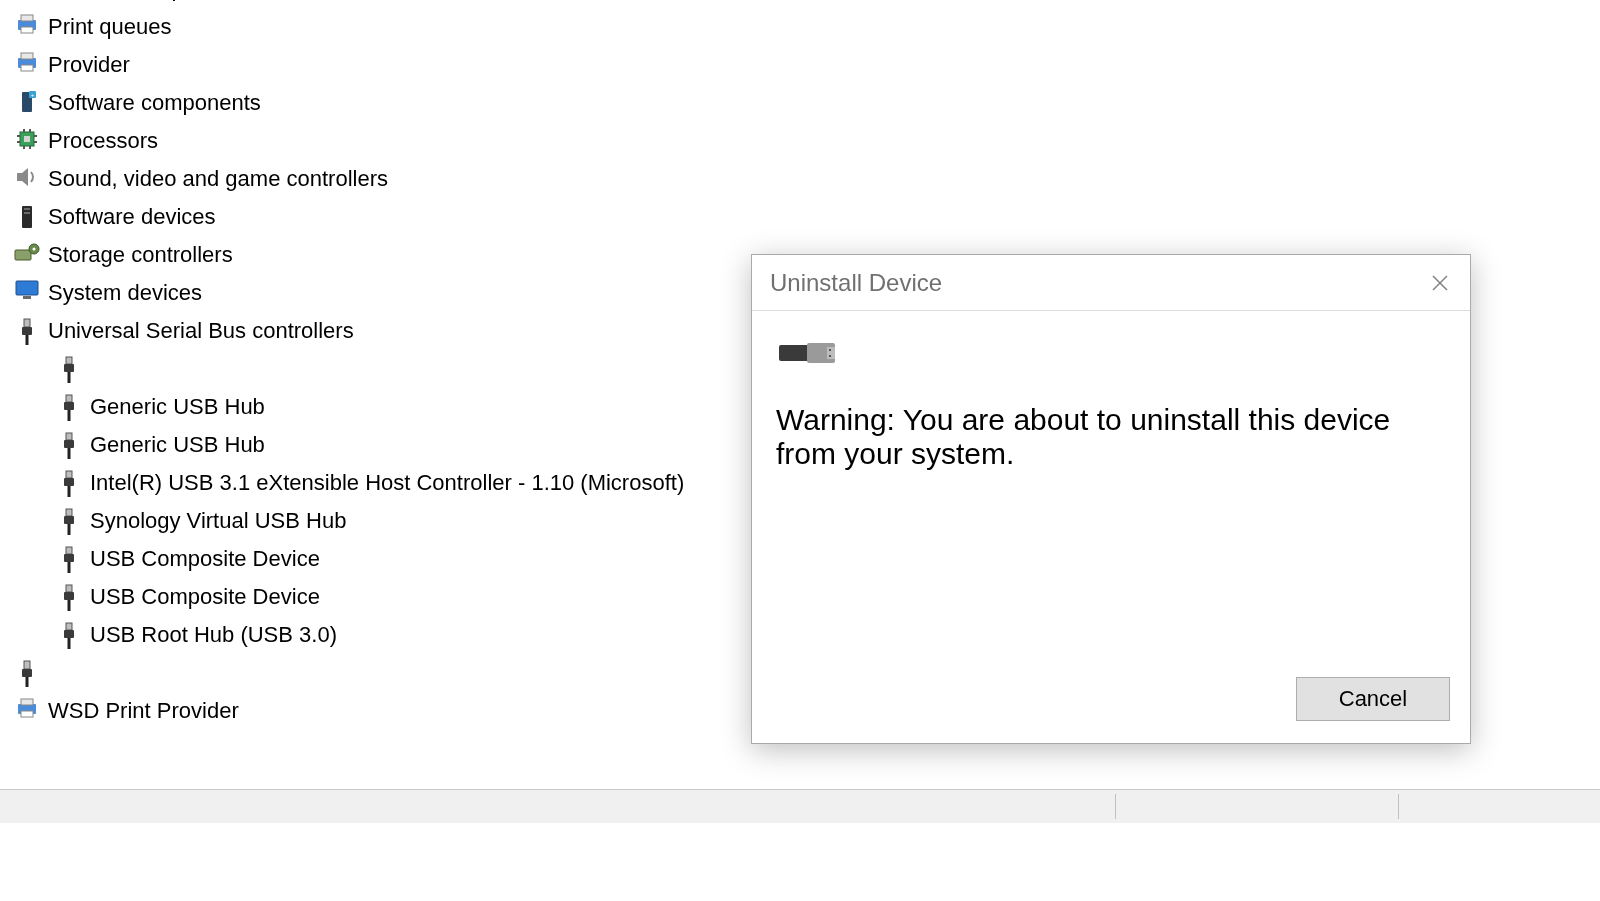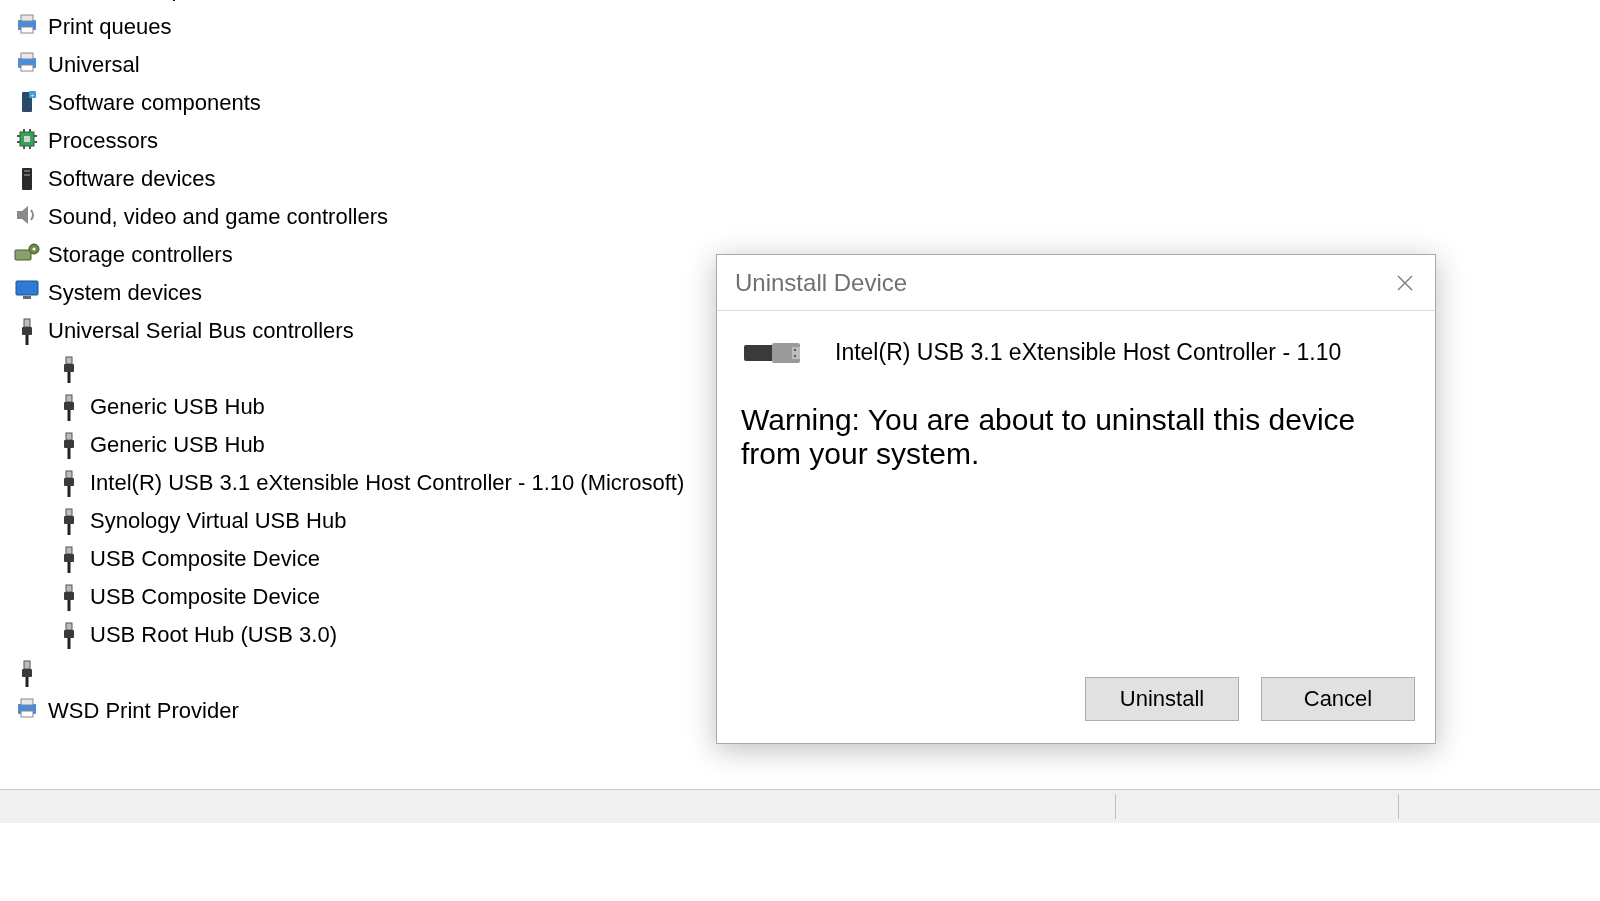--- a/index.html
+++ b/index.html
@@ -47,21 +47,21 @@
     .statusbar .sep {
       position: absolute;
       top: 4px; bottom: 4px;
       width: 1px;
       background: #c0c0c0;
     }
 
     
     .dialog {
       position: absolute;
-      left: 716px;
+      left: 751px;
       top: 254px;
       width: 720px;
       height: 490px;
       background: #fff;
       border: 1px solid #aaa;
       box-shadow: 0 6px 28px rgba(0,0,0,0.25);
       display: flex;
       flex-direction: column;
     }
     .dialog-titlebar {
@@ -139,21 +139,21 @@
       <span class="label">Print queues</span>
     </div>
     <div class="tree-row level1">
       <span class="icon-slot">
         <svg width="24" height="20" viewBox="0 0 24 20">
           <rect x="3" y="6" width="18" height="10" rx="1" fill="#4b8bdc"></rect>
           <rect x="6" y="1" width="12" height="6" fill="#e8e8e8" stroke="#888"></rect>
           <rect x="6" y="13" width="12" height="6" fill="#fff" stroke="#888"></rect>
         </svg>
       </span>
-      <span class="label">Universal</span>
+      <span class="label">Provider</span>
     </div>
     <div class="tree-row level1">
       <span class="icon-slot">
         <svg width="22" height="26" viewBox="0 0 22 26">
           <rect x="6" y="2" width="10" height="20" rx="1" fill="#2a4a6a"></rect>
           <rect x="13" y="1" width="7" height="7" rx="1" fill="#3aa0d6"></rect>
           <text x="16.5" y="6.5" font-size="6" fill="#fff" text-anchor="middle">+</text>
         </svg>
       </span>
       <span class="label">Software components</span>
@@ -170,36 +170,36 @@
           <line x1="8" y1="1" x2="8" y2="4" stroke="#555" stroke-width="2"></line>
           <line x1="14" y1="1" x2="14" y2="4" stroke="#555" stroke-width="2"></line>
           <line x1="8" y1="18" x2="8" y2="21" stroke="#555" stroke-width="2"></line>
           <line x1="14" y1="18" x2="14" y2="21" stroke="#555" stroke-width="2"></line>
         </svg>
       </span>
       <span class="label">Processors</span>
     </div>
     <div class="tree-row level1">
       <span class="icon-slot">
+        <svg width="24" height="22" viewBox="0 0 24 22">
+          <polygon points="2,7 7,7 13,2 13,20 7,15 2,15" fill="#8a8a8a"></polygon>
+          <path d="M16 6 Q20 11 16 16" fill="none" stroke="#8a8a8a" stroke-width="2"></path>
+        </svg>
+      </span>
+      <span class="label">Sound, video and game controllers</span>
+    </div>
+    <div class="tree-row level1">
+      <span class="icon-slot">
         <svg width="16" height="26" viewBox="0 0 16 26">
           <rect x="3" y="2" width="10" height="22" rx="1" fill="#2a2a2a"></rect>
           <rect x="5" y="4" width="6" height="2" fill="#6a6a6a"></rect>
           <rect x="5" y="8" width="6" height="2" fill="#6a6a6a"></rect>
         </svg>
       </span>
       <span class="label">Software devices</span>
-    </div>
-    <div class="tree-row level1">
-      <span class="icon-slot">
-        <svg width="24" height="22" viewBox="0 0 24 22">
-          <polygon points="2,7 7,7 13,2 13,20 7,15 2,15" fill="#8a8a8a"></polygon>
-          <path d="M16 6 Q20 11 16 16" fill="none" stroke="#8a8a8a" stroke-width="2"></path>
-        </svg>
-      </span>
-      <span class="label">Sound, video and game controllers</span>
     </div>
     <div class="tree-row level1">
       <span class="icon-slot">
         <svg width="26" height="22" viewBox="0 0 26 22">
           <rect x="1" y="8" width="16" height="10" rx="1" fill="#8aa06a" stroke="#4a5a2a"></rect>
           <circle cx="20" cy="7" r="5" fill="#6a8a4a" stroke="#3a5a2a"></circle>
           <circle cx="20" cy="7" r="1.5" fill="#fff"></circle>
         </svg>
       </span>
       <span class="label">Storage controllers</span>
@@ -339,27 +339,25 @@
       <div class="device-icon-box">
         <svg width="68" height="40" viewBox="0 0 68 40">
           <rect x="2" y="12" width="30" height="16" rx="2" fill="#3a3a3a"></rect>
           <rect x="30" y="10" width="28" height="20" rx="2" fill="#9a9a9a"></rect>
           <rect x="50" y="14" width="8" height="12" fill="#bdbdbd"></rect>
           <rect x="52" y="16" width="2" height="2" fill="#555"></rect>
           <rect x="52" y="22" width="2" height="2" fill="#555"></rect>
         </svg>
       </div>
       <div class="device-name">
-        <div>Intel(R) USB 3.1 eXtensible Host Controller - 1.10</div>
       </div>
     </div>
     <div class="warning-text">Warning: You are about to uninstall this device from your system.</div>
   </div>
   <div class="dialog-buttons">
-    <button class="dlg-btn">Uninstall</button>
     <button class="dlg-btn">Cancel</button>
   </div>
 </div>
 
 <div class="statusbar">
   <div class="sep" style="left:1115px"></div>
   <div class="sep" style="left:1398px"></div>
 </div>
 
 </body></html>

